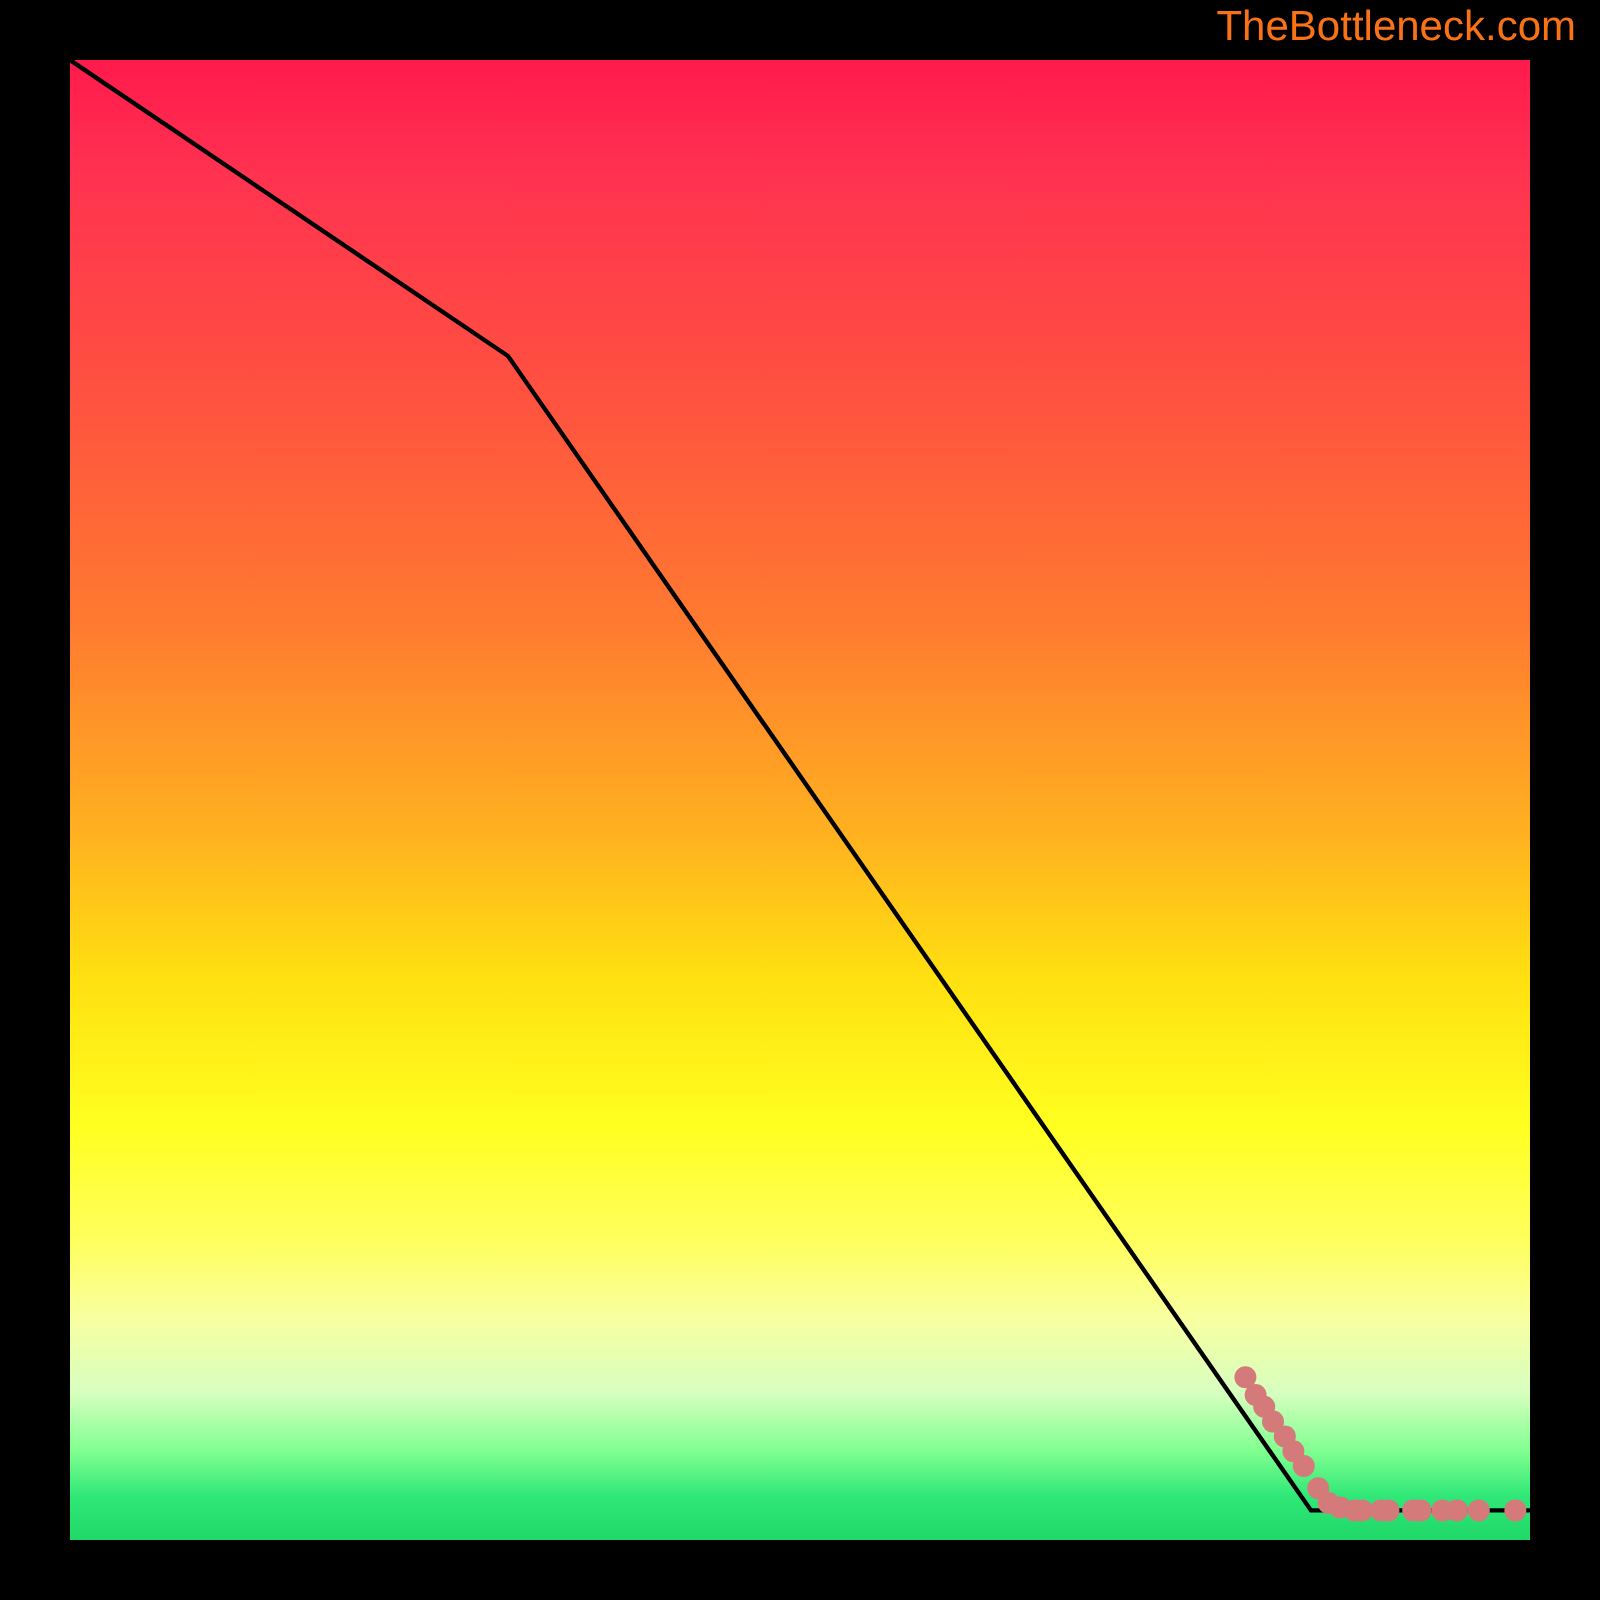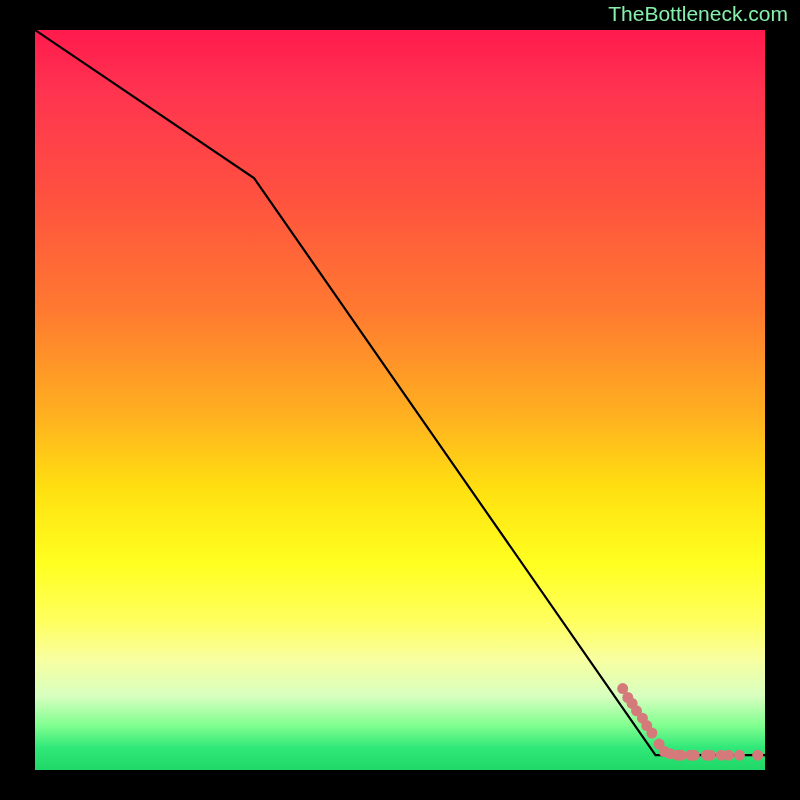--- a/index.html
+++ b/index.html
@@ -8,21 +8,21 @@
     height: 800px;
     background: #000;
     position: relative;
     font-family: Arial, sans-serif;
     overflow: hidden;
   }
   .watermark {
     position: absolute;
     top: 2px;
     right: 12px;
-    color: #86efac;
+    color: #f97316;
     font-size: 21px;
     font-weight: normal;
     z-index: 10;
   }
   .plot-area {
     position: absolute;
     left: 35px;
     top: 30px;
     width: 730px;
     height: 740px;

